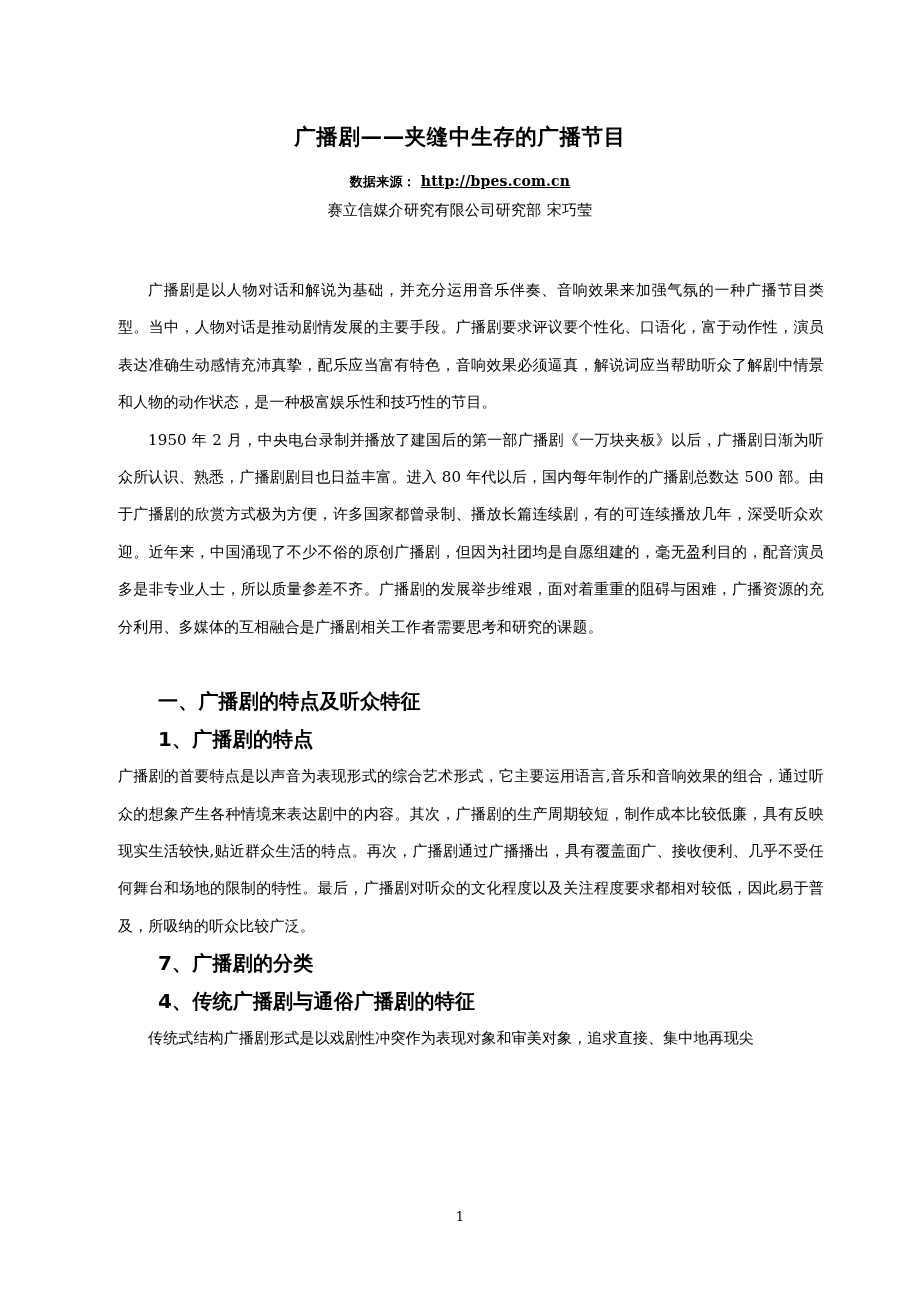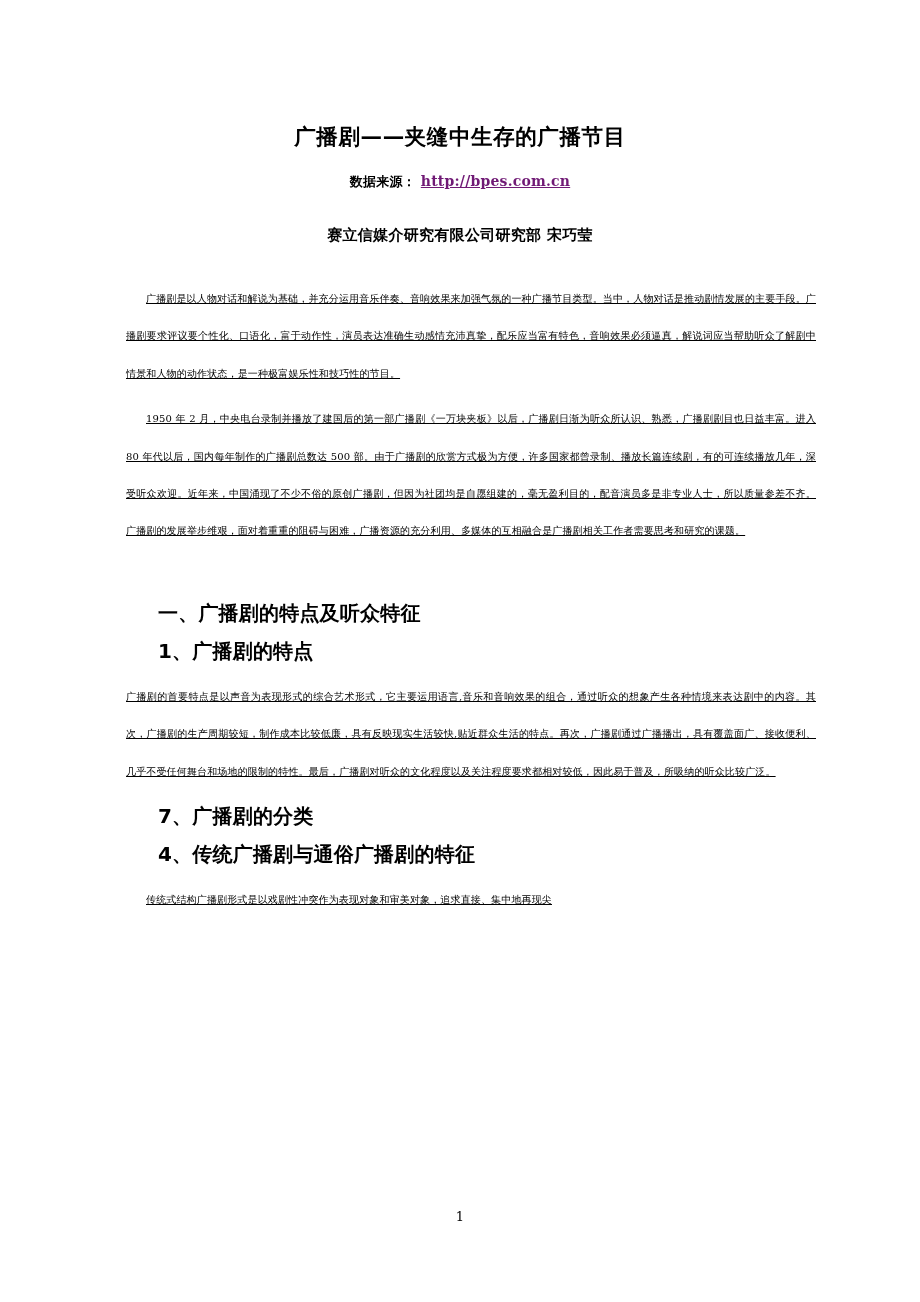--- a/index.html
+++ b/index.html
@@ -49,51 +49,49 @@
   }
   .source-label {
     font-family: "DejaVu Sans", "Liberation Sans", sans-serif;
     font-weight: bold;
     font-size: 13px;
   }
   .source-url {
     font-family: "DejaVu Serif", "Liberation Serif", serif;
     font-size: 14px;
     font-weight: bold;
-    color: #701a75;
+    color: #000000;
     text-decoration: underline;
     margin-left: 5px;
     cursor: pointer;
   }
   .byline {
-    margin-top: 28px;
+    margin-top: 3px;
     font-size: 15px;
     line-height: 26px;
     letter-spacing: 0.3px;
-    font-weight: bold;
   }
 
   
   .body-area {
     position: absolute;
     left: 118px;
     top: 272px;
     width: 706px;
   }
 
   p.para {
-    margin: 8px;
-    font-size: 10px;
+    margin: 0;
+    font-size: 15px;
     line-height: 37.4px;
     text-align: justify;
     text-justify: inter-ideograph;
     text-indent: 2em;
     letter-spacing: 0.15px;
     word-break: break-all;
-    text-decoration: underline;
   }
   p.para.noindent {
     text-indent: 0;
   }
 
   h2.heading, h3.heading {
     margin: 0;
     font-family: "DejaVu Sans", "Liberation Sans", sans-serif;
     font-weight: bold;
     font-size: 20px;

